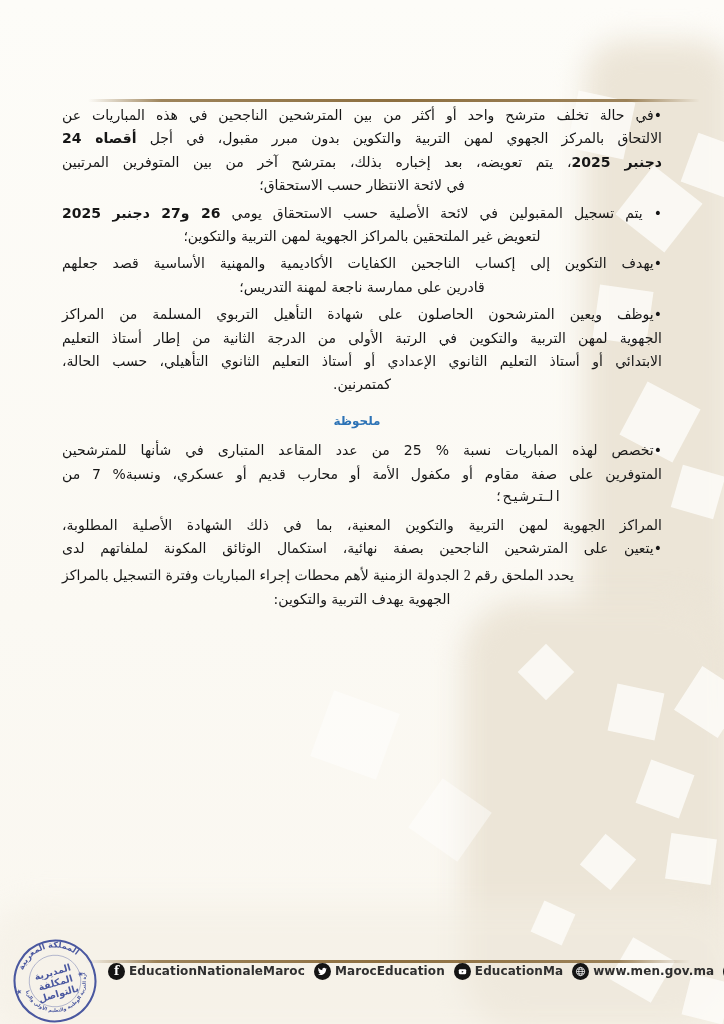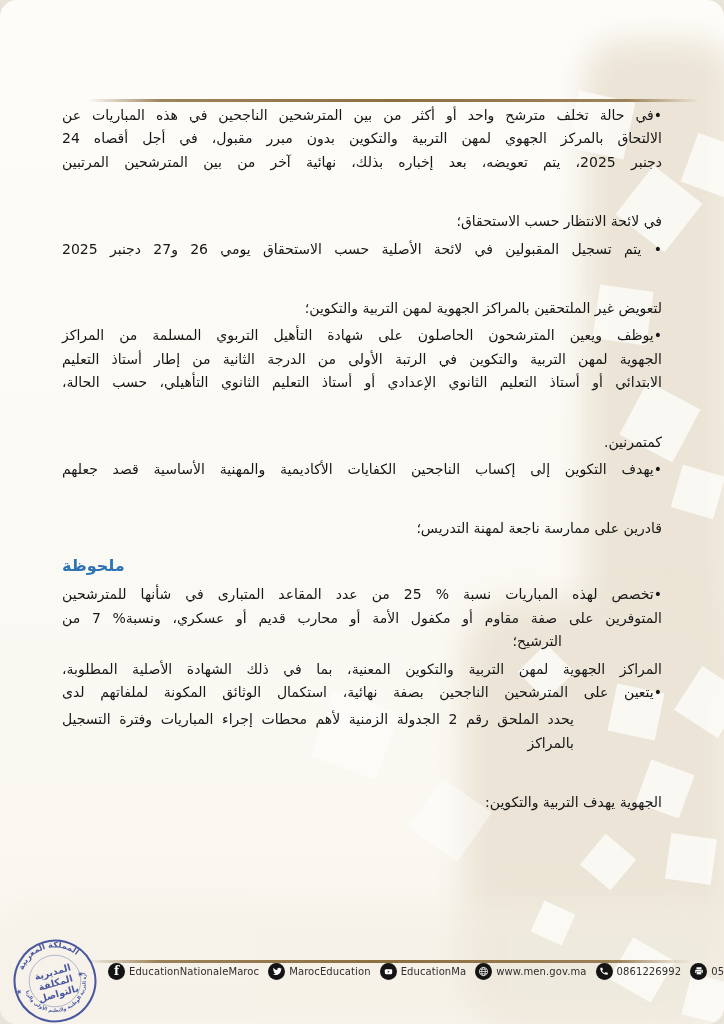--- a/index.html
+++ b/index.html
@@ -6,57 +6,56 @@
     --page-bg:#fdfcf8; --beige:#ece5d7; --gold-line:#8d6f40;
     --note-blue:#2d73b6; --ink:#161616; --stamp-blue:#3c4b9a; --icon-black:#141414;
   }
   *{margin:0;padding:0;box-sizing:border-box;}
   html,body{background:#e9e4da;}
   .page{
     position:relative;width:724px;height:1024px;overflow:hidden;
     background:linear-gradient(180deg,#fdfcf8 0%,#fbf9f3 60%,#faf7f0 100%);
     font-family:"DejaVu Sans","Liberation Sans",sans-serif;color:var(--ink);
     direction:rtl;
-    border-radius:17px;
   }
   
   .blob{position:absolute;background:var(--beige);filter:blur(14px);}
   .blob.strip{left:584px;top:40px;width:150px;height:680px;border-radius:40px;}
   .blob.bottom{left:462px;top:600px;width:270px;height:430px;border-radius:60px;}
   .blob.wide{left:-20px;top:902px;width:770px;height:140px;border-radius:60px;opacity:.55;background:#f3eee3;}
   .sq{position:absolute;background:rgba(253,252,248,.85);}
   .sq.ghost{background:rgba(255,255,255,.45);}
   
   .rule{position:absolute;height:3px;border-radius:2px;
     background:linear-gradient(to right,rgba(141,111,64,0) 0%,rgba(141,111,64,.85) 12%,var(--gold-line) 50%,rgba(141,111,64,.85) 88%,rgba(141,111,64,0) 100%);}
   .rule.top{left:88px;top:99px;width:612px;}
   .rule.foot{left:85px;top:960px;width:606px;height:2.5px;}
   
   .content{position:absolute;left:62px;top:104px;width:600px;direction:rtl;
     font-size:14px;line-height:23.4px;color:var(--ink);}
   .para{margin-bottom:4px;}
   .line{min-height:23.4px;text-align:right;}
   .line.jl{text-align:justify;text-align-last:justify;}
-  .line.cl{text-align:right;margin-top:36px;}
-  .line.ind1{margin-right:88px;}
-  .line.rind{text-align:right;padding-left:0;margin-left:98px;text-align:left;}
+  .line.cl{text-align:center;}
+  .line.ind1{margin-right:88px;font-family:Liberation Serif, serif;}
+  .line.rind{text-align:right;padding-left:0;margin-left:98px;text-align:left;font-family:Liberation Mono, monospace;}
   .line.rind{text-align:right;margin-left:0;margin-right:100px;}
-  b{font-weight:400;}
-  .note-h{font-size:16px;font-weight:700;color:var(--note-blue);
-    margin:13px 10px 6px 0;text-align:left;}
+  b{font-weight:700;}
+  .note-h{font-size:12px;font-weight:700;color:var(--note-blue);
+    margin:13px 10px 6px 0;text-align:center;}
   
   .footer{position:absolute;left:108px;top:958px;width:560px;height:26px;
     display:flex;align-items:center;gap:9px;direction:ltr;}
   .fitem{display:flex;align-items:center;gap:4px;white-space:nowrap;}
   .ficon{width:17px;height:17px;border-radius:50%;background:var(--icon-black);
     display:flex;align-items:center;justify-content:center;flex:0 0 auto;}
   .ficon svg{display:block;}
   .ficon .fb{color:#fff;font-family:"DejaVu Serif","Liberation Serif",serif;
     font-size:12px;font-weight:700;line-height:1;}
-  .flabel{font-size:10px;font-weight:400;color:#2f2f2f;letter-spacing:.1px;
+  .flabel{font-size:12px;font-weight:700;color:#2f2f2f;letter-spacing:.1px;
     font-family:"DejaVu Sans","Liberation Sans",sans-serif;}
   
   .stamp{position:absolute;left:12px;top:938px;width:86px;height:86px;
     transform:rotate(-16deg);opacity:.92;}
 </style>
 </head>
 <body>
 
 <div class="page">
 
@@ -83,39 +82,39 @@
   <div class="sq ghost" style="left:420px;top:790px;width:60px;height:60px;transform:rotate(35deg);"></div>
 
   <div class="rule top"></div>
   <div class="rule foot"></div>
 
   <div class="content">
 
     <div class="para">
       <div class="line jl">•في حالة تخلف مترشح واحد أو أكثر من بين المترشحين الناجحين في هذه المباريات عن</div>
       <div class="line jl"><span>الالتحاق بالمركز الجهوي لمهن التربية والتكوين بدون مبرر مقبول، في أجل </span><b>أقصاه 24</b></div>
-      <div class="line jl"><b>دجنبر 2025</b><span>، يتم تعويضه، بعد إخباره بذلك، نهائية آخر من بين المترشحين المرتبين</span></div>
+      <div class="line jl"><b>دجنبر 2025</b><span>، يتم تعويضه، بعد إخباره بذلك، بمترشح آخر من بين المتوفرين المرتبين</span></div>
       <div class="line cl">في لائحة الانتظار حسب الاستحقاق؛</div>
     </div>
 
     <div class="para">
       <div class="line jl"><span>• يتم تسجيل المقبولين في لائحة الأصلية حسب الاستحقاق يومي </span><b>26 و27 دجنبر 2025</b></div>
       <div class="line cl">لتعويض غير الملتحقين بالمراكز الجهوية لمهن التربية والتكوين؛</div>
+    </div>
+
+    <div class="para">
+      <div class="line jl">•يهدف التكوين إلى إكساب الناجحين الكفايات الأكاديمية والمهنية الأساسية قصد جعلهم</div>
+      <div class="line cl">قادرين على ممارسة ناجعة لمهنة التدريس؛</div>
     </div>
 
     <div class="para">
       <div class="line jl">•يوظف ويعين المترشحون الحاصلون على شهادة التأهيل التربوي المسلمة من المراكز</div>
       <div class="line jl">الجهوية لمهن التربية والتكوين في الرتبة الأولى من الدرجة الثانية من إطار أستاذ التعليم</div>
       <div class="line jl">الابتدائي أو أستاذ التعليم الثانوي الإعدادي أو أستاذ التعليم الثانوي التأهيلي، حسب الحالة،</div>
       <div class="line cl">كمتمرنين.</div>
-    </div>
-
-    <div class="para">
-      <div class="line jl">•يهدف التكوين إلى إكساب الناجحين الكفايات الأكاديمية والمهنية الأساسية قصد جعلهم</div>
-      <div class="line cl">قادرين على ممارسة ناجعة لمهنة التدريس؛</div>
     </div>
 
     <div class="note-h">ملحوظة</div>
 
     <div class="para">
       <div class="line jl">•تخصص لهذه المباريات نسبة % 25 من عدد المقاعد المتبارى في شأنها للمترشحين</div>
       <div class="line jl">المتوفرين على صفة مقاوم أو مكفول الأمة أو محارب قديم أو عسكري، ونسبة% 7 من</div>
       <div class="line rind">الترشيح؛</div>
     </div>
 

